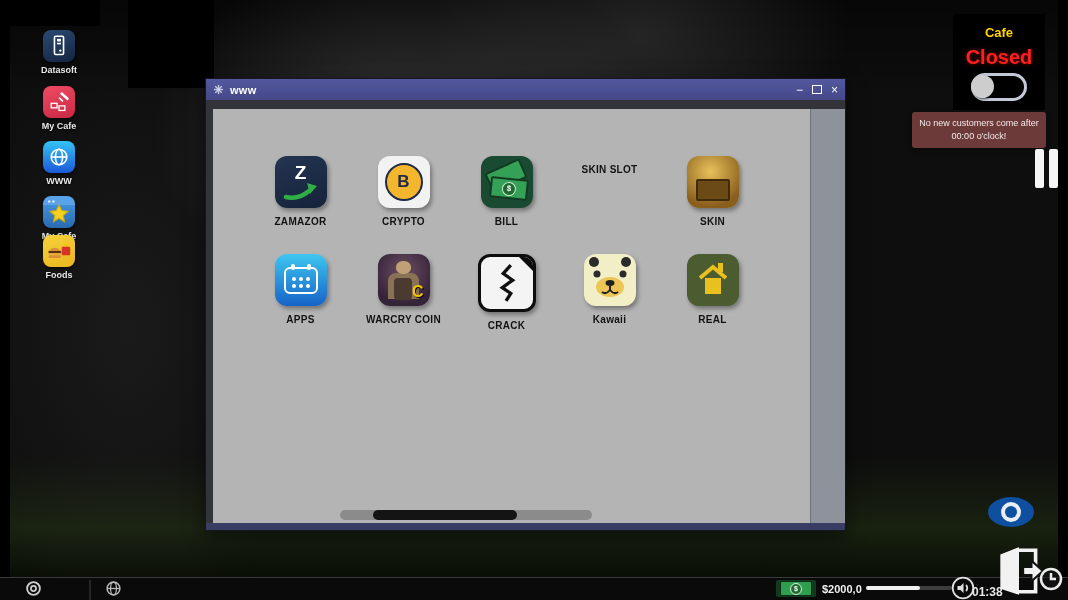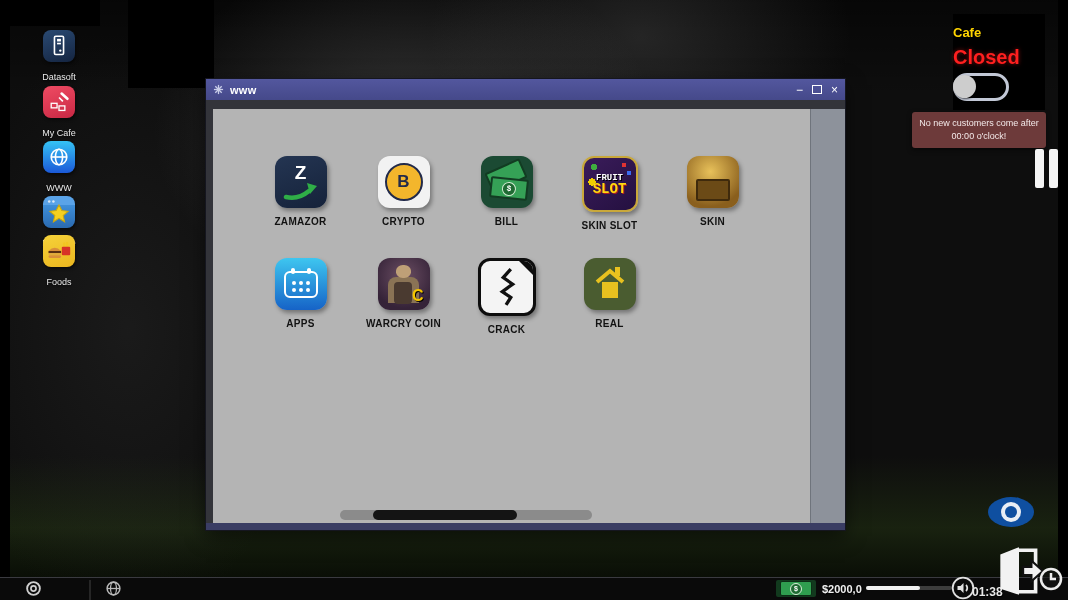--- a/index.html
+++ b/index.html
@@ -11,21 +11,21 @@
       radial-gradient(300px 220px at 60% 6%, rgba(100,100,100,.30), rgba(0,0,0,0) 70%),
       radial-gradient(260px 420px at 12% 55%, rgba(70,70,70,.22), rgba(0,0,0,0) 70%),
       linear-gradient(180deg, rgba(0,0,0,.55) 0%, rgba(0,0,0,0) 16%),
       linear-gradient(180deg, rgba(0,0,0,0) 76%, rgba(26,36,16,.9) 88%, rgba(8,12,5,1) 97%);
   }
   .bgblock{position:absolute;background:#000;}
   
   .dicon{position:absolute;width:56px;left:31px;text-align:center;cursor:pointer;}
   .dicon .dic{width:32px;height:32px;border-radius:8px;margin:0 auto;
     box-shadow:1px 2px 3px rgba(0,0,0,.5);display:flex;align-items:center;justify-content:center;}
-  .dicon .dlabel{margin-top:10px;font-size:9px;color:#e9e9e9;text-shadow:0 1px 2px #000;white-space:nowrap;}
+  .dicon .dlabel{margin-top:3px;font-size:9px;color:#e9e9e9;text-shadow:0 1px 2px #000;white-space:nowrap;font-weight:bold;}
   .dic-pc{background:linear-gradient(160deg,#2a4a73,#142440);}
   .dic-tool{background:linear-gradient(160deg,#ef4b63,#c92844);}
   .dic-www{background:linear-gradient(180deg,#35c3f5,#1b59d8);}
   .dic-star{background:linear-gradient(180deg,#5aa3e8 0%,#5aa3e8 28%,#3f8fd9 28%,#2a6ab0 100%);}
   .dic-foods{background:linear-gradient(160deg,#f6d23a,#eab61f);}
   
   #win{position:absolute;left:206px;top:79px;width:639px;height:451px;
     box-shadow:0 0 0 1px #15161f,0 6px 18px rgba(0,0,0,.55);}
   .titlebar{height:21px;background:linear-gradient(180deg,#53579e,#45498a);display:flex;align-items:center;
     padding:0 7px;gap:6px;}
@@ -86,21 +86,21 @@
   .orc-shade{position:absolute;top:24px;left:16px;width:18px;height:22px;background:#4a3a30;border-radius:4px;}
   .ccoin{position:absolute;right:6px;bottom:5px;color:#f5c400;font-size:16px;font-weight:bold;
     text-shadow:1px 1px 0 #000;z-index:2;}
   .ai-crack{background:#f4f4f4;border:3px solid #0d0d0d;}
   .crack-corner{position:absolute;top:0;right:0;width:0;height:0;border-left:14px solid transparent;border-top:14px solid #0d0d0d;}
   .ai-kawaii{background:#f2eec5;}
   .ai-ghost{background:#0a0a0a;}
   .ai-real{background:#4a5c30;}
   
   #cafepanel{position:absolute;left:953px;top:14px;width:92px;height:96px;background:#000;
-    display:flex;flex-direction:column;padding-top:11px;box-sizing:border-box;}
+    display:flex;flex-direction:column;align-items:center;padding-top:11px;box-sizing:border-box;}
   .cafetitle{color:#ffd400;font-size:13px;font-weight:bold;}
   .cafestatus{color:#ff1f1f;font-size:20px;font-weight:bold;margin-top:6px;text-shadow:0 0 4px rgba(255,30,30,.5);}
   .toggle{margin-top:4px;width:50px;height:22px;border:3px solid #c2c8d6;border-radius:14px;position:relative;cursor:pointer;}
   .knob{position:absolute;left:-3px;top:-1px;width:23px;height:23px;border-radius:50%;background:#cdcdcd;
     box-shadow:1px 1px 2px rgba(0,0,0,.6);}
   #tooltip{position:absolute;left:912px;top:112px;width:134px;background:#6d3a3a;border-radius:3px;
     padding:5px 3px;box-sizing:border-box;text-align:center;color:#f3e9e9;font-size:9px;line-height:13px;
     box-shadow:0 2px 5px rgba(0,0,0,.5);}
   #pause{position:absolute;left:1035px;top:149px;display:flex;gap:5px;cursor:pointer;}
   #pause i{display:block;width:9px;height:39px;background:#f5f5f5;border-radius:2px;}
@@ -234,24 +234,20 @@
             <div class="cell">
               <div class="ai ai-bill">
                 <div class="bill1"></div>
                 <div class="bill2">
                     <span>$</span>
                   </div>
               </div>
               <div class="alabel">BILL</div>
             </div>
             <div class="cell">
-              <div class="ai ai-fruitslot">
-                <div class="fs-top">FRUIT</div>
-                <div class="fs-bot">SLOT</div>
-              </div>
               <div class="alabel">SKIN SLOT</div>
             </div>
             <div class="cell">
               <div class="ai ai-skin">
                   <div class="crate"></div>
                 </div>
               <div class="alabel">SKIN</div>
             </div>
           </div>
           <div class="arow arow2">
@@ -284,20 +280,34 @@
               <div class="alabel">WARCRY COIN</div>
             </div>
             <div class="cell">
               <div class="ai ai-crack">
                 <div class="crack-corner"></div>
                 <svg width="34" height="44" viewBox="0 0 36 46">
                     <path d="M22 4 L14 13 L24 20 L13 28 L22 34 L17 42" stroke="#111" stroke-width="3.5" fill="none"></path>
                   </svg>
               </div>
               <div class="alabel">CRACK</div>
+            </div>
+            <div class="cell">
+              <div class="ai ai-kawaii">
+                <svg width="52" height="52" viewBox="0 0 52 52">
+                    <circle cx="10" cy="8" r="5" fill="#2b2b2b"></circle>
+                    <circle cx="42" cy="8" r="5" fill="#2b2b2b"></circle>
+                    <circle cx="13" cy="20" r="3.5" fill="#2b2b2b"></circle>
+                    <circle cx="39" cy="20" r="3.5" fill="#2b2b2b"></circle>
+                    <ellipse cx="26" cy="33" rx="14" ry="10" fill="#edc456"></ellipse>
+                    <ellipse cx="26" cy="29" rx="4.5" ry="3" fill="#1f1f1f"></ellipse>
+                    <path d="M26 32 v4 M26 36 q-4 5 -8 2 M26 36 q4 5 8 2" stroke="#1f1f1f" stroke-width="2" fill="none"></path>
+                  </svg>
+              </div>
+              <div class="alabel">Kawaii</div>
             </div>
             <div class="cell">
               <div class="ai ai-real">
                 <svg width="40" height="40" viewBox="0 0 40 40">
                     <rect x="25" y="3" width="5" height="9" fill="#e8c11f"></rect>
                     <path d="M7 18 L20 7 L33 18" stroke="#e8c11f" stroke-width="4" fill="none"></path>
                     <rect x="12" y="18" width="16" height="16" fill="#e8c11f"></rect>
                   </svg>
               </div>
               <div class="alabel">REAL</div>

